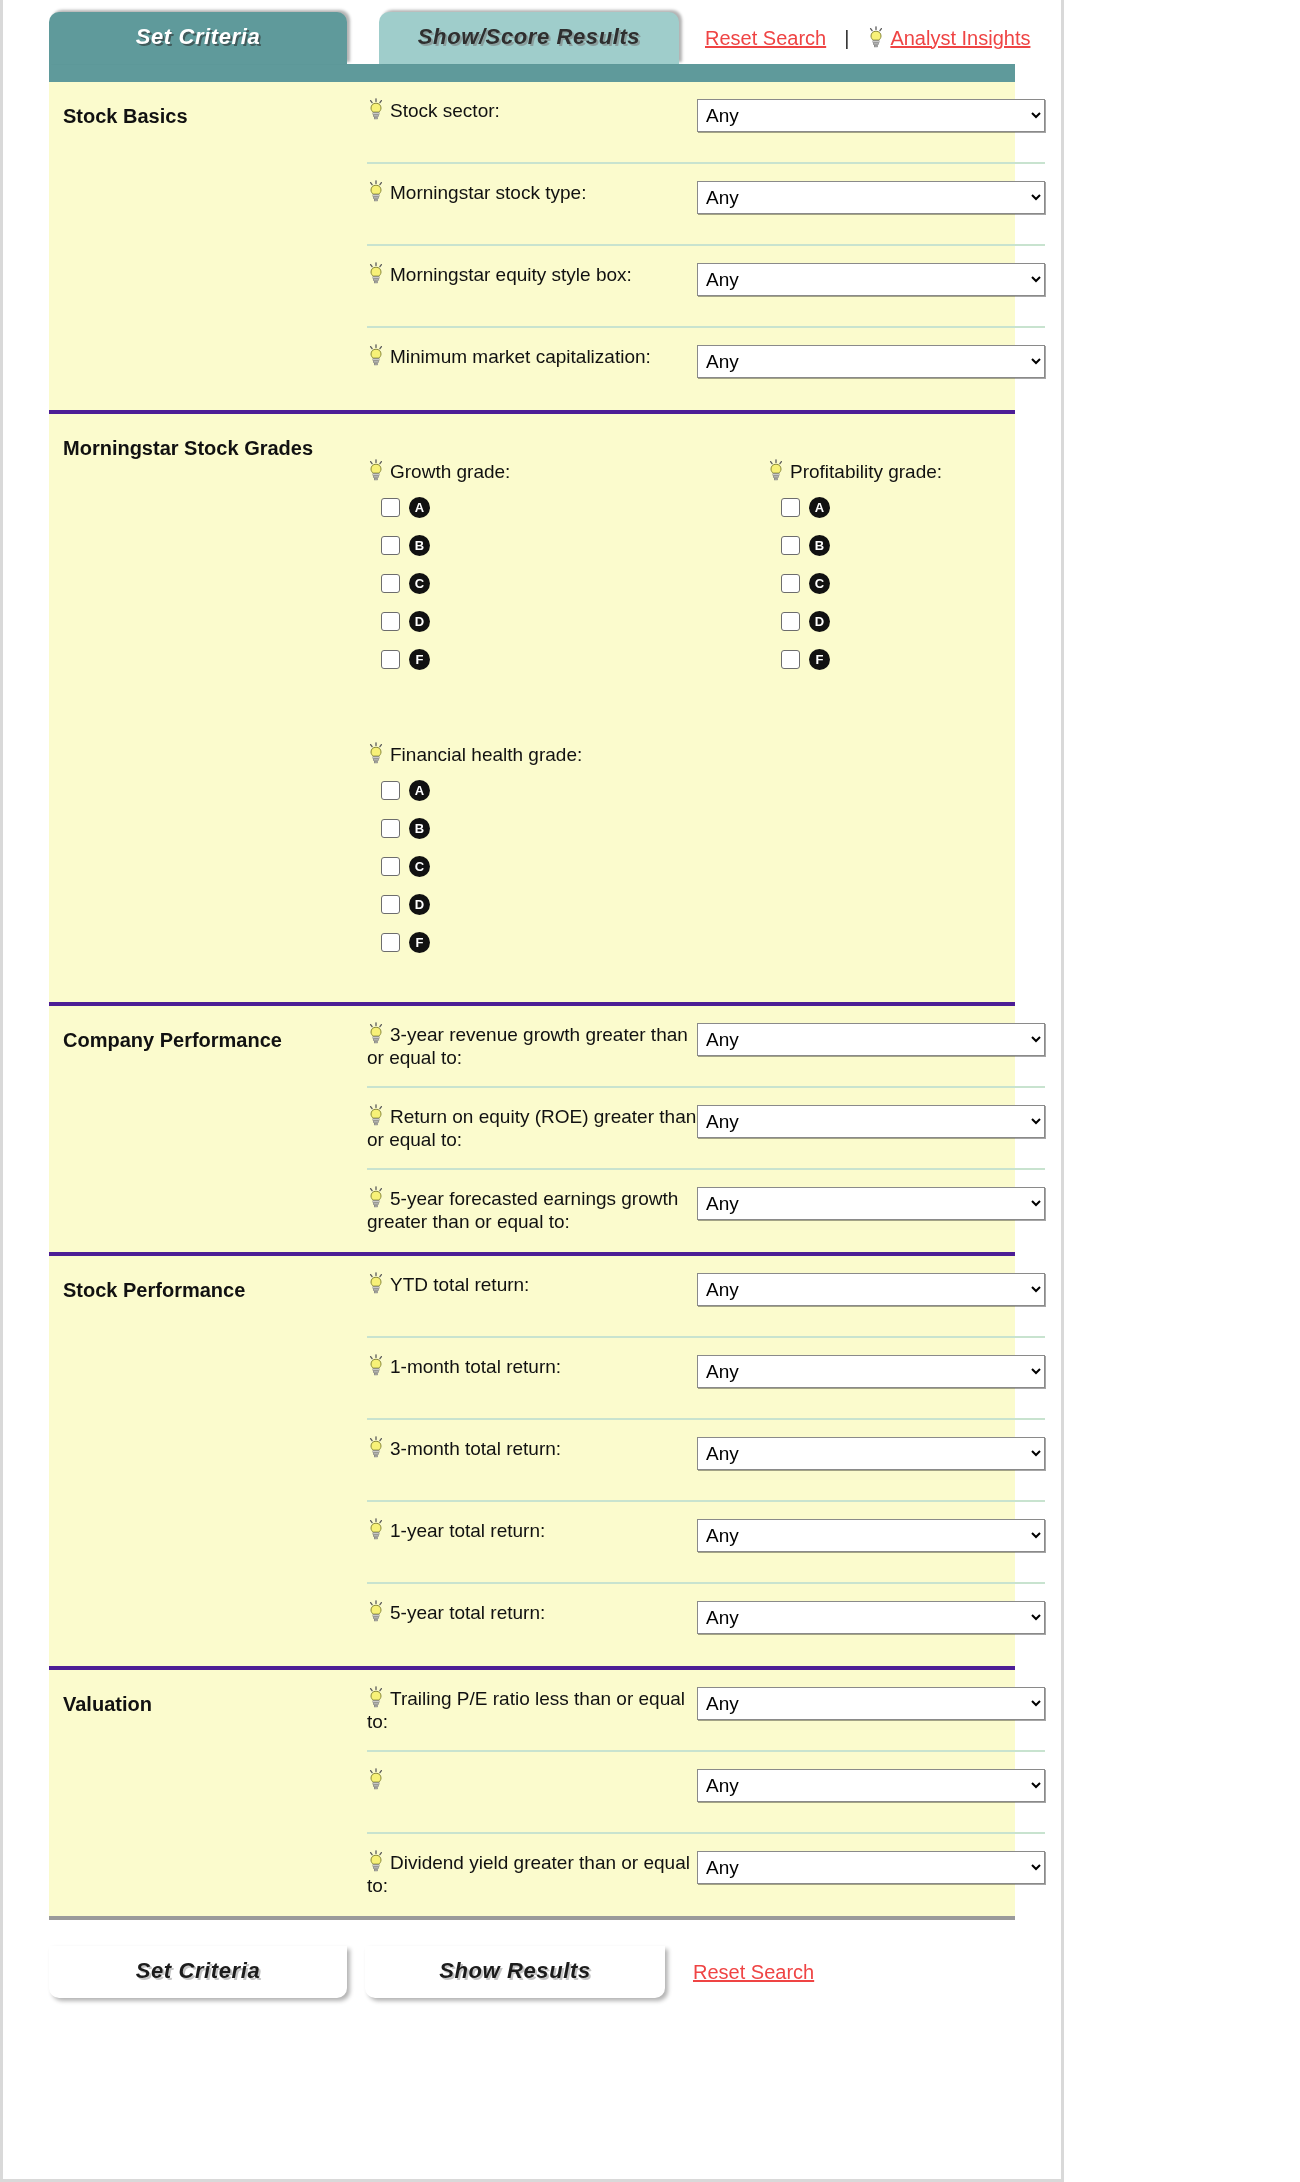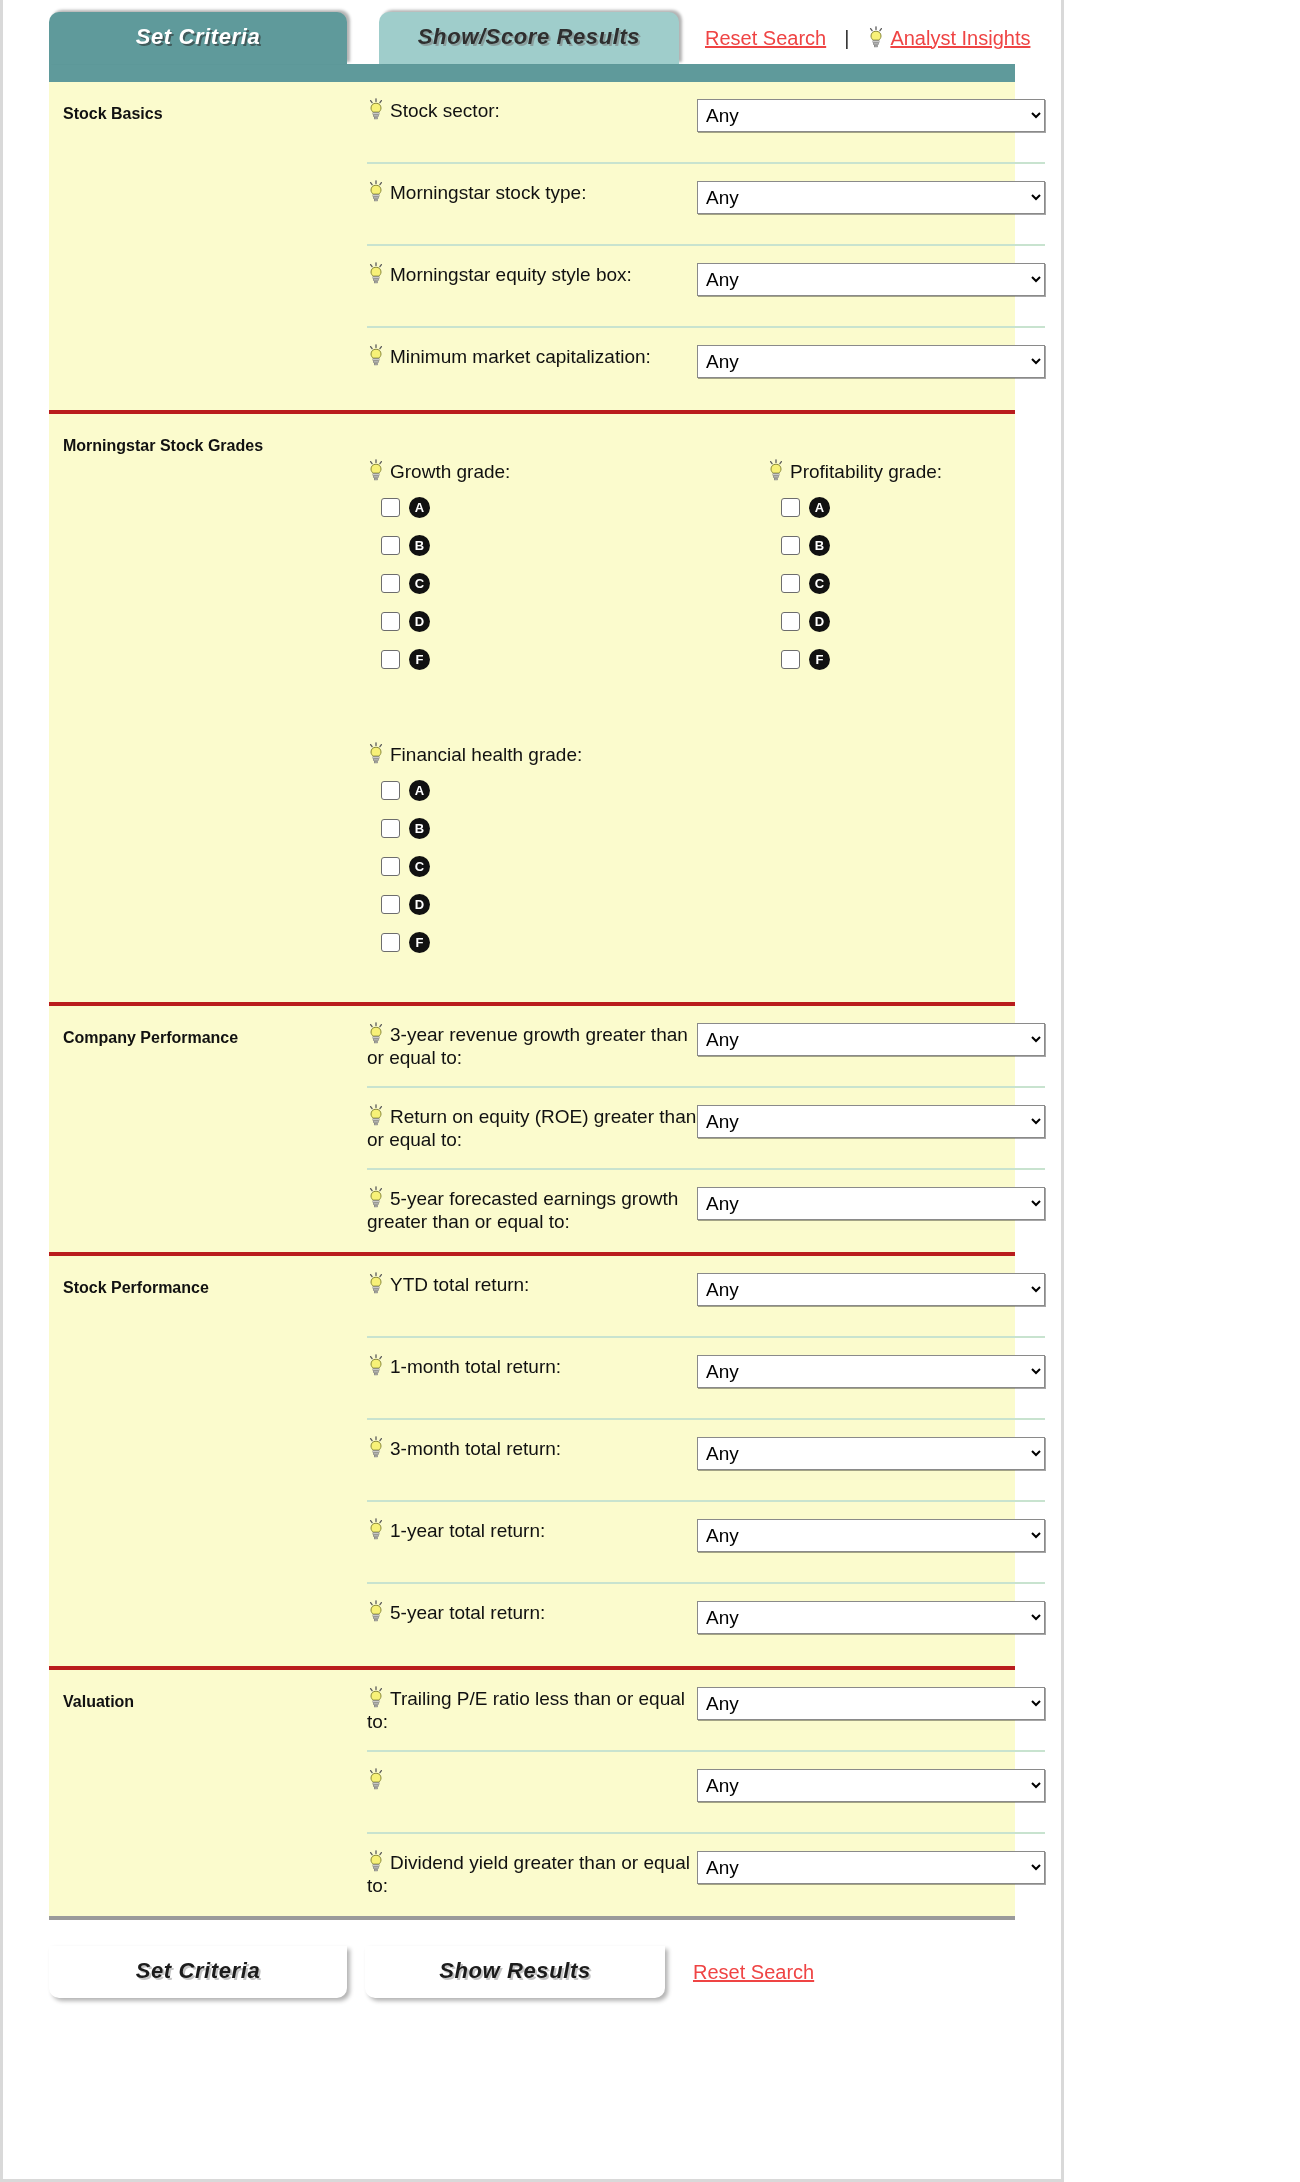--- a/index.html
+++ b/index.html
@@ -96,31 +96,31 @@
 
   
   .panel{
     margin:0 46px;
     background:#fbfbcd;
     box-sizing:border-box;
   }
 
   .section{
     display:flex;
-    border-top:4px solid #b91c1c;
+    border-top:4px solid #4c1d95;
     box-sizing:border-box;
   }
   .section:first-child{border-top:0;}
 
   .sec-label{
     width:318px;
     flex:0 0 318px;
     padding:22px 0 0 14px;
     box-sizing:border-box;
-    font-size:16px;
+    font-size:20px;
     font-weight:bold;
     color:#111;
     line-height:1.25;
   }
   .sec-body{
     flex:1 1 auto;
     padding:0;
     box-sizing:border-box;
   }
 

